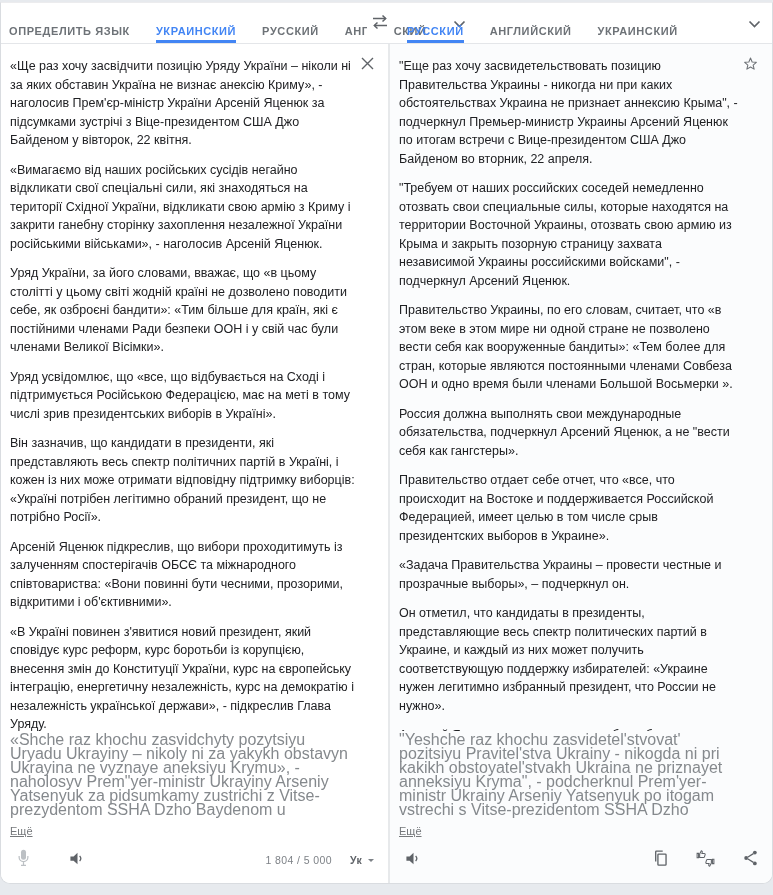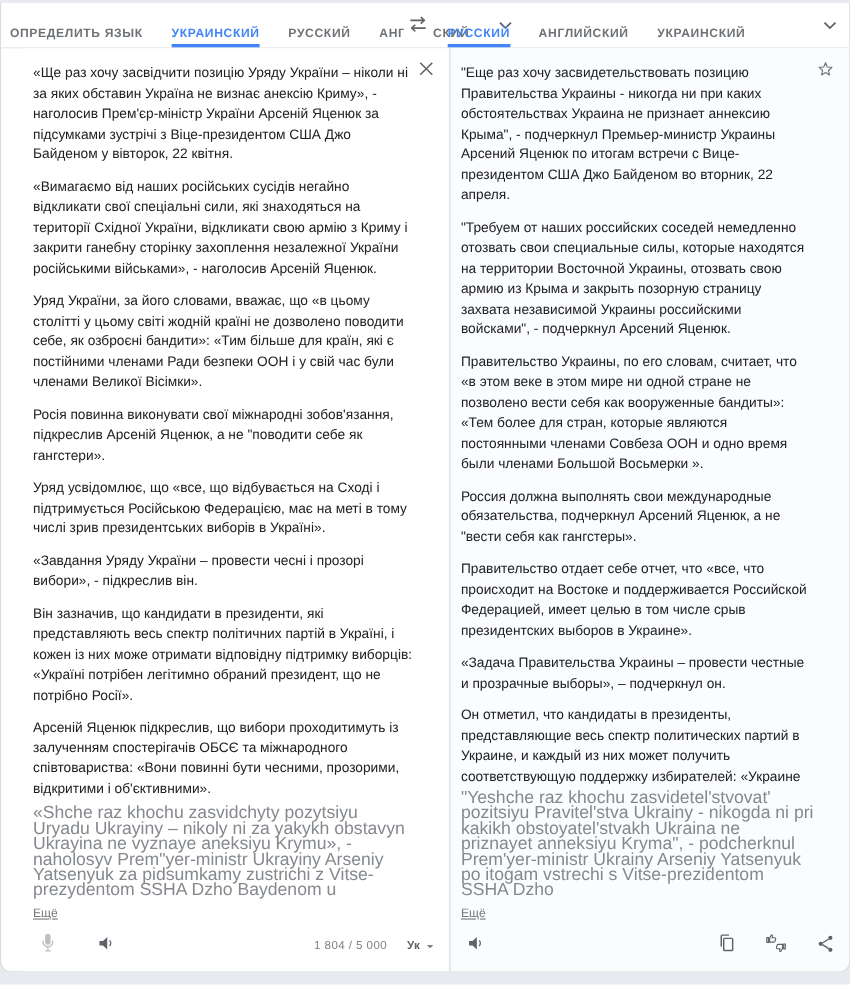--- a/index.html
+++ b/index.html
@@ -27,21 +27,21 @@
   }
   .tab.selected{color:#4285f4;border-bottom-color:#4285f4;}
   .chev-btn{display:flex;align-items:center;padding-top:2px;cursor:pointer;}
   .tabs-left .chev-btn{margin-left:auto;margin-right:38px;}
   .tabs-right .chev-btn{margin-left:44px;}
   .swap-btn{
     position:absolute;left:366px;top:9px;width:26px;height:24px;
     display:flex;align-items:center;justify-content:center;cursor:pointer;background:#fff;
   }
   
-  .panels{display:flex;height:841px;padding-left:20px;}
+  .panels{display:flex;height:841px;}
   .panel{display:flex;flex-direction:column;position:relative;box-sizing:border-box;}
   .panel-src{width:387px;background:#ffffff;}
   .panel-dst{flex:1;background:#fbfcfd;border-left:2px solid #e7e9eb;}
   .textwrap{flex:1;overflow:hidden;padding:13px 32px 0 9px;display:flex;flex-direction:column;}
   .paras{flex:1;overflow:hidden;}
   .paras p{margin:0 0 11px;font-size:12.5px;line-height:18.5px;color:#202124;}
   .translit{font-size:16px;line-height:14px;color:#85898d;margin:2px 0 0;}
   .more-link{font-size:11px;color:#75787b;text-decoration:underline;margin:8px 0 2px;display:inline-block;cursor:pointer;align-self:flex-start;}
   .corner-btn{position:absolute;top:12px;cursor:pointer;display:flex;align-items:center;justify-content:center;width:18px;height:18px;}
   .close-btn{right:12px;}
@@ -111,23 +111,21 @@
           <svg width="13" height="13" viewBox="0 0 13 13">
               <path d="M1 1l11 11M12 1L1 12" stroke="#5f6368" stroke-width="1.4"></path>
             </svg>
         </span>
       </div>
       <div class="textwrap">
         <div class="paras">
           <p>«Ще раз хочу засвідчити позицію Уряду України – ніколи ні за яких обставин Україна не визнає анексію Криму», - наголосив Прем'єр-міністр України Арсеній Яценюк за підсумками зустрічі з Віце-президентом США Джо Байденом у вівторок, 22 квітня.</p>
           <p>«Вимагаємо від наших російських сусідів негайно відкликати свої спеціальні сили, які знаходяться на території Східної України, відкликати свою армію з Криму і закрити ганебну сторінку захоплення незалежної України російськими військами», - наголосив Арсеній Яценюк.</p>
           <p>Уряд України, за його словами, вважає, що «в цьому столітті у цьому світі жодній країні не дозволено поводити себе, як озброєні бандити»: «Тим більше для країн, які є постійними членами Ради безпеки ООН і у свій час були членами Великої Вісімки».</p>
-          <p>Росія повинна виконувати свої міжнародні зобов'язання, підкреслив Арсеній Яценюк, а не "поводити себе як гангстери».</p>
           <p>Уряд усвідомлює, що «все, що відбувається на Сході і підтримується Російською Федерацією, має на меті в тому числі зрив президентських виборів в Україні».</p>
-          <p>«Завдання Уряду України – провести чесні і прозорі вибори», - підкреслив він.</p>
           <p>Він зазначив, що кандидати в президенти, які представляють весь спектр політичних партій в Україні, і кожен із них може отримати відповідну підтримку виборців: «Україні потрібен легітимно обраний президент, що не потрібно Росії».</p>
           <p>Арсеній Яценюк підкреслив, що вибори проходитимуть із залученням спостерігачів ОБСЄ та міжнародного співтовариства: «Вони повинні бути чесними, прозорими, відкритими і об'єктивними».</p>
           <p>«В Україні повинен з'явитися новий президент, який сповідує курс реформ, курс боротьби із корупцією, внесення змін до Конституції України, курс на європейську інтеграцію, енергетичну незалежність, курс на демократію і незалежність української держави», - підкреслив Глава Уряду.</p>
         </div>
         <div class="translit">«Shche raz khochu zasvidchyty pozytsiyu Uryadu Ukrayiny – nikoly ni za yakykh obstavyn Ukrayina ne vyznaye aneksiyu Krymu», - naholosyv Prem"yer-ministr Ukrayiny Arseniy Yatsenyuk za pidsumkamy zustrichi z Vitse-prezydentom SSHA Dzho Baydenom u</div>
         <span class="more-link">Ещё</span>
       </div>
       <div class="toolbar">
         <div class="tb-icon">
           <span>

